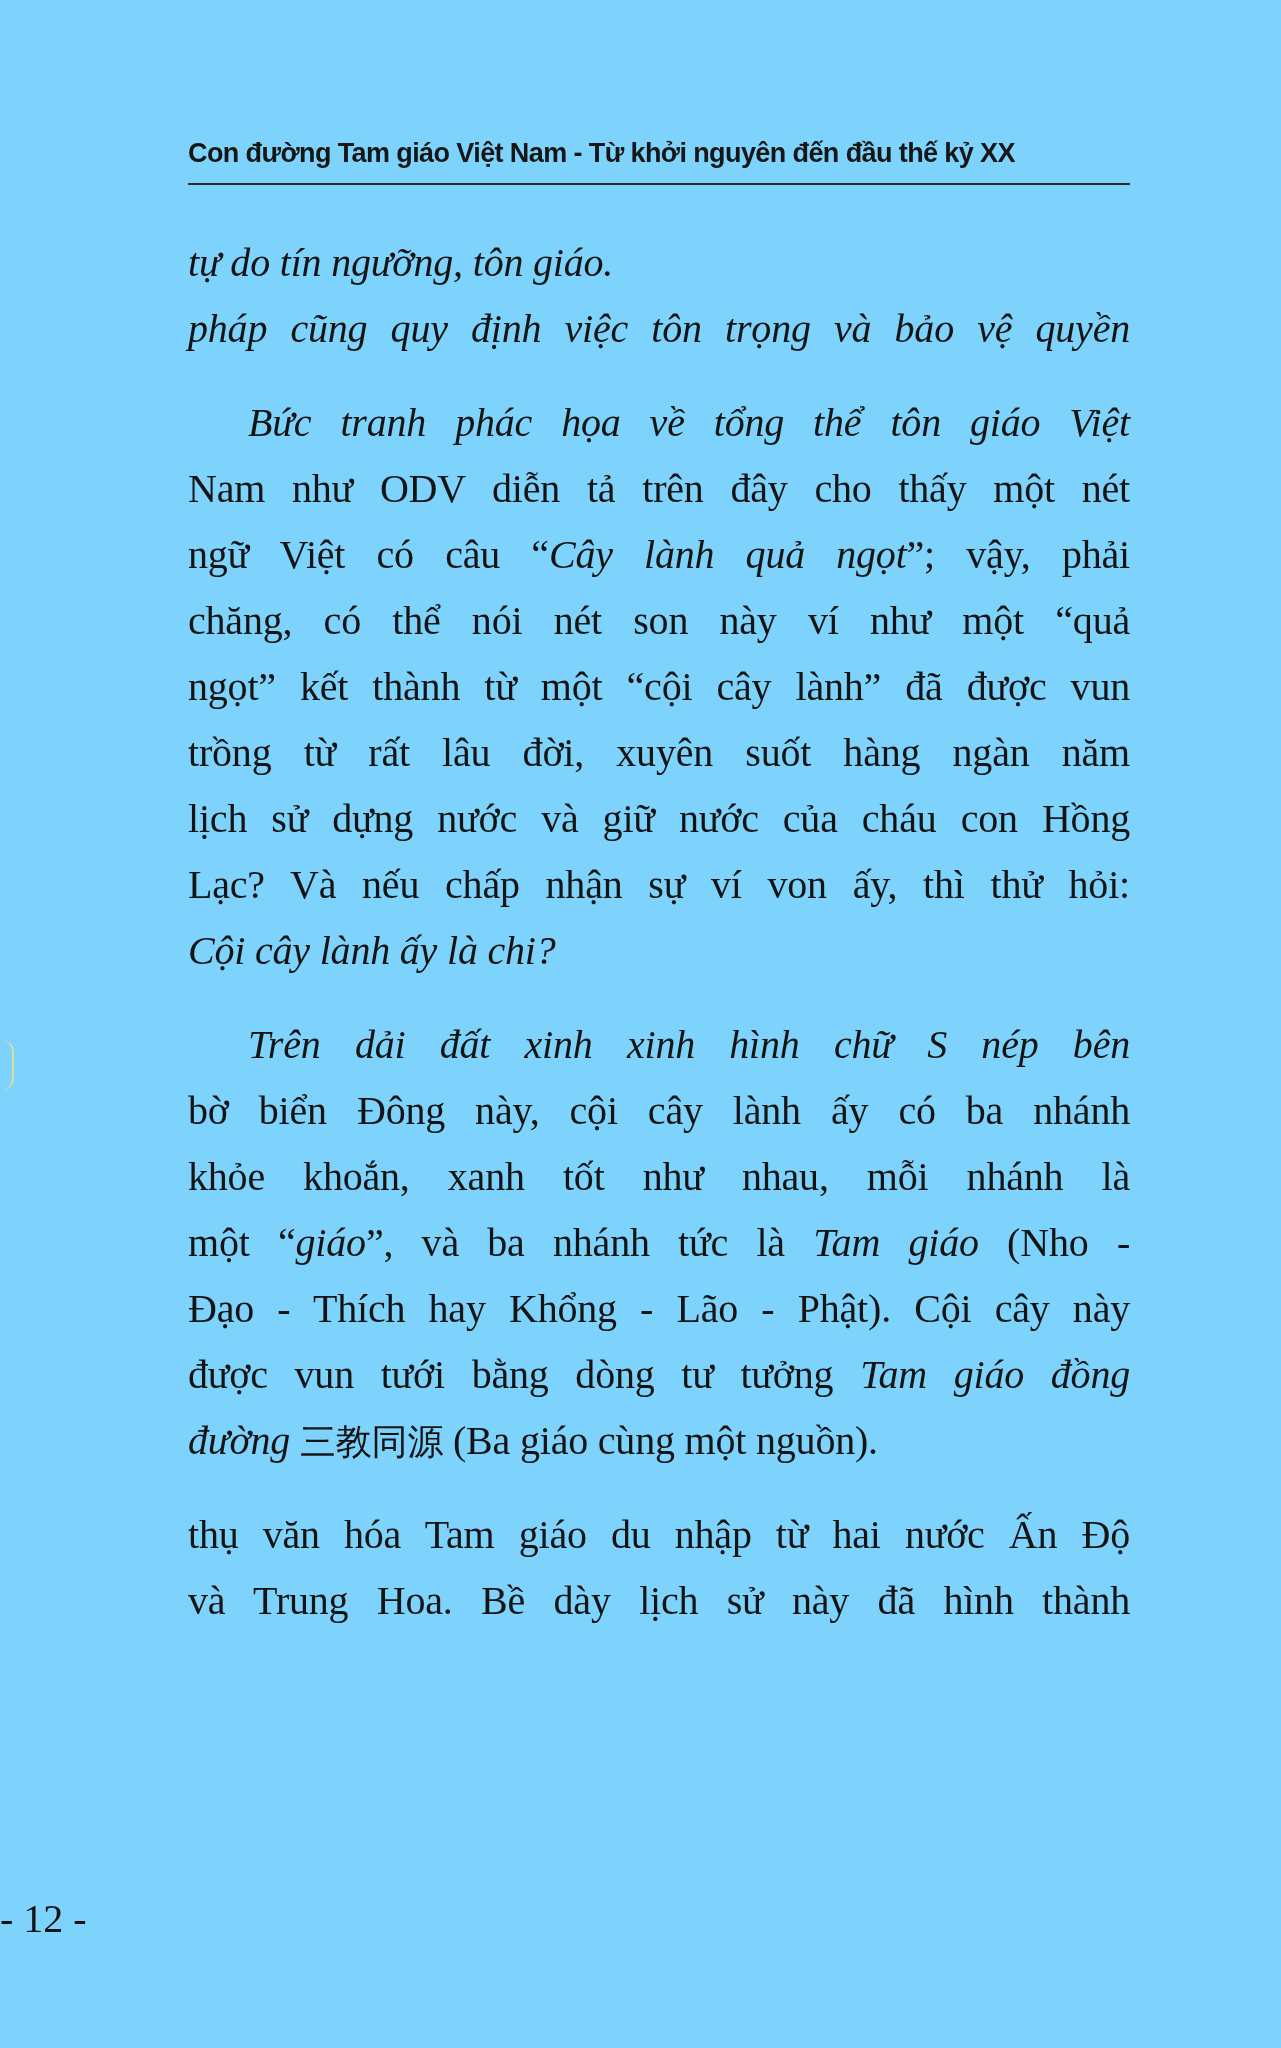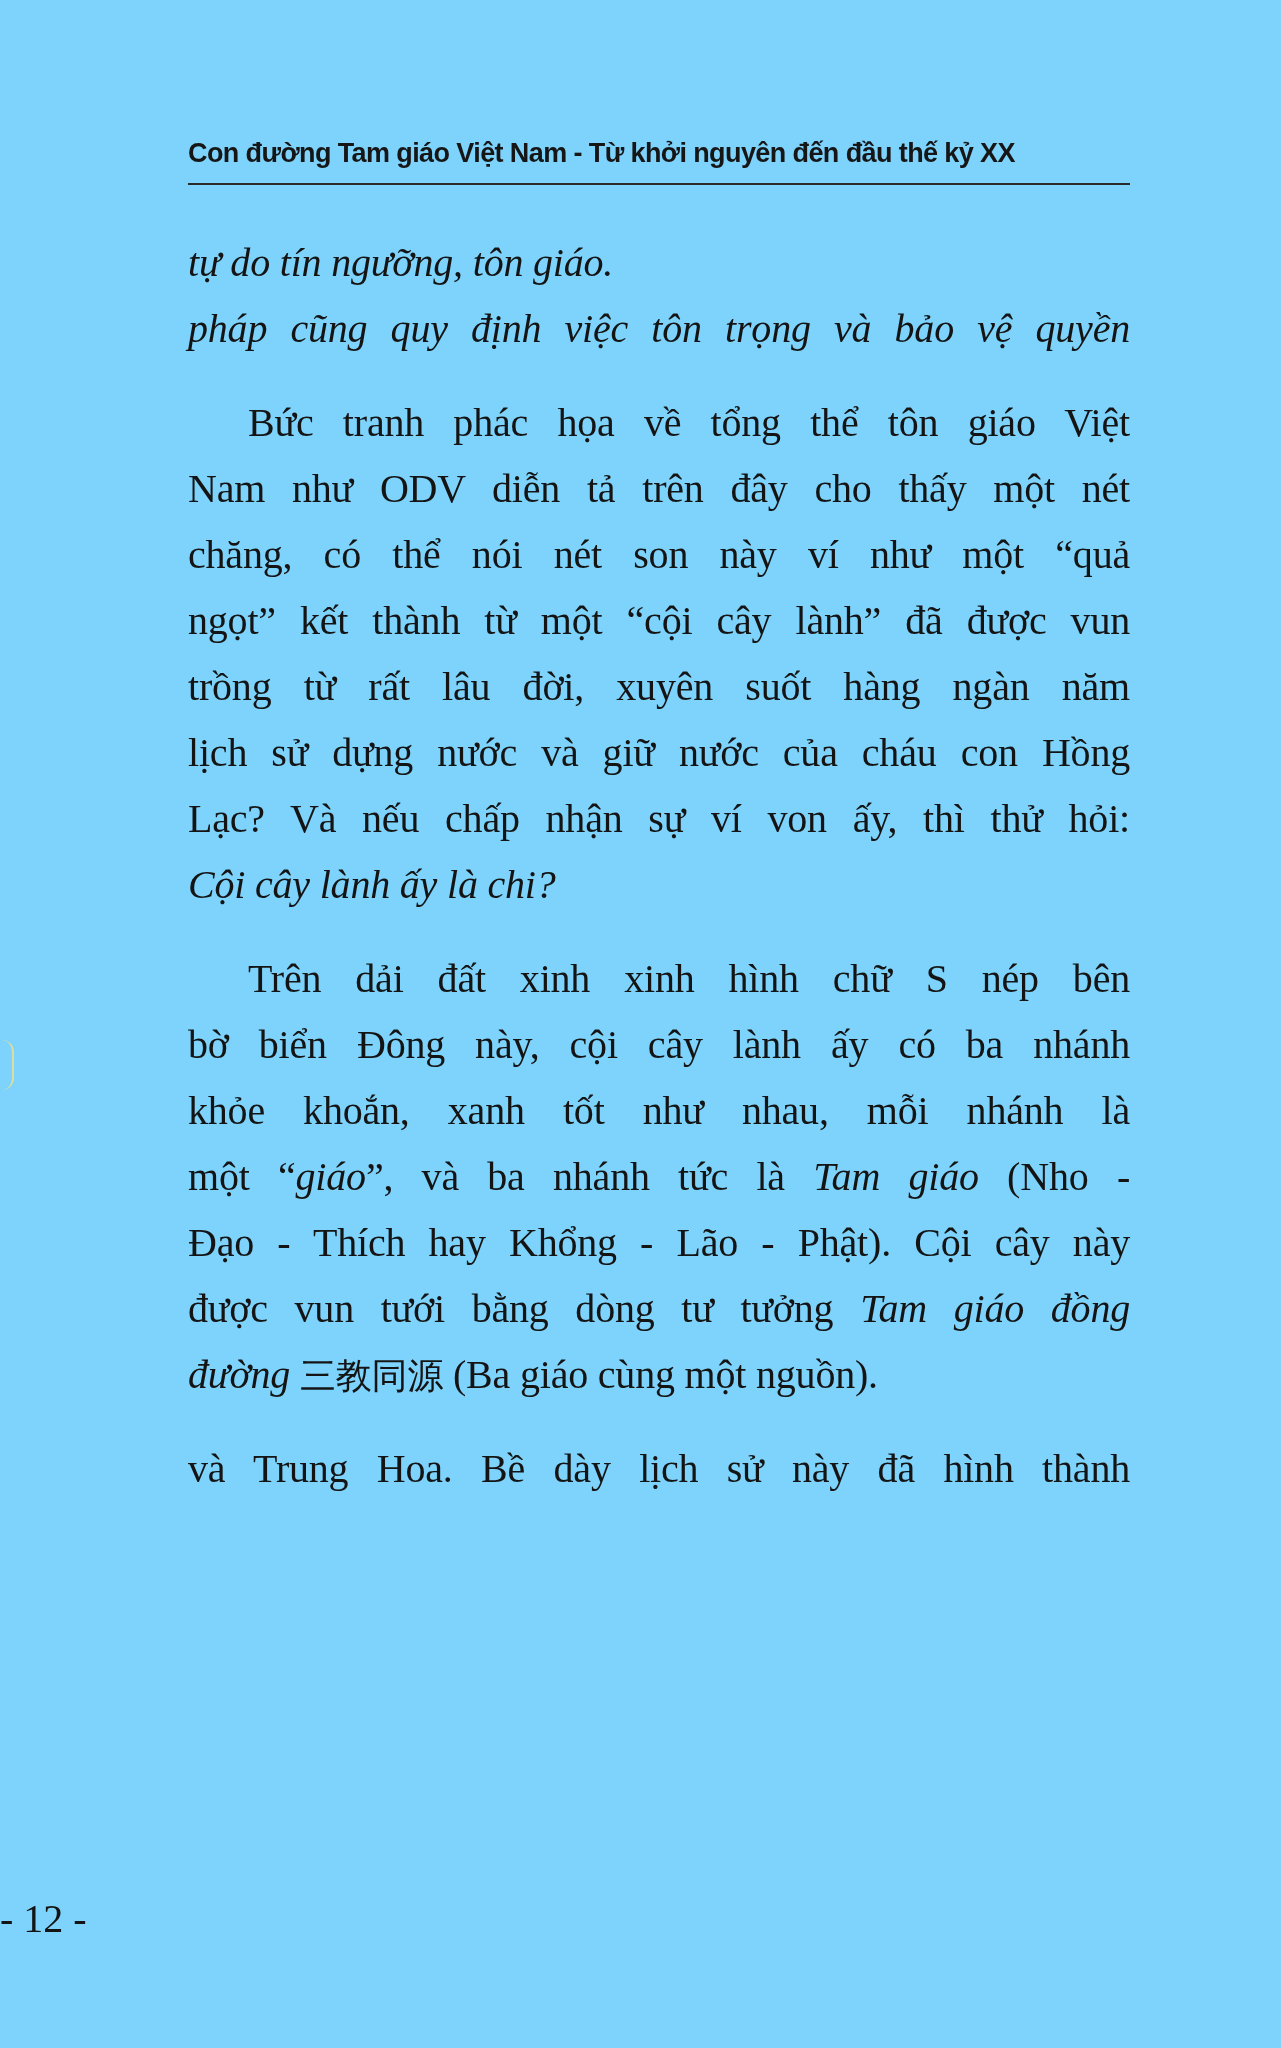--- a/index.html
+++ b/index.html
@@ -55,20 +55,21 @@
     white-space: nowrap;
     text-align: justify;
     text-align-last: justify;
     letter-spacing: -0.2px;
   }
   .line.last {
     text-align-last: left;
   }
   .line.indent {
     padding-left: 60px;
+    font-style: italic;
   }
   .para-gap {
     display: block;
     height: 28px;
   }
   .it { font-style: italic; }
   .cjk {
     font-family: "DejaVu Sans", sans-serif;
     font-style: normal;
     font-size: 36px;
@@ -103,20 +104,21 @@
 
     <div>
       <span class="line last"><span class="it">tự do tín ngưỡng, tôn giáo.</span></span>
       <span class="line"><span class="it">pháp cũng quy định việc tôn trọng và bảo vệ quyền</span></span>
     </div>
     <span class="para-gap"></span>
 
     <div>
       <span class="line indent"><span>Bức tranh phác họa về tổng thể tôn giáo Việt</span></span>
       <span class="line"><span>Nam như ODV diễn tả trên đây cho thấy một nét</span></span>
+      <span class="line"><span>ngữ Việt có câu “</span><span class="it">Cây lành quả ngọt</span><span>”; vậy, phải</span></span>
       <span class="line"><span>chăng, có thể nói nét son này ví như một “quả</span></span>
       <span class="line"><span>ngọt” kết thành từ một “cội cây lành” đã được vun</span></span>
       <span class="line"><span>trồng từ rất lâu đời, xuyên suốt hàng ngàn năm</span></span>
       <span class="line"><span>lịch sử dựng nước và giữ nước của cháu con Hồng</span></span>
       <span class="line"><span>Lạc? Và nếu chấp nhận sự ví von ấy, thì thử hỏi:</span></span>
       <span class="line last"><span class="it">Cội cây lành ấy là chi?</span></span>
     </div>
     <span class="para-gap"></span>
 
     <div>
@@ -124,19 +126,20 @@
       <span class="line"><span>bờ biển Đông này, cội cây lành ấy có ba nhánh</span></span>
       <span class="line"><span>khỏe khoắn, xanh tốt như nhau, mỗi nhánh là</span></span>
       <span class="line"><span>một “</span><span class="it">giáo</span><span>”, và ba nhánh tức là </span><span class="it">Tam giáo</span><span> (Nho -</span></span>
       <span class="line"><span>Đạo - Thích hay Khổng - Lão - Phật). Cội cây này</span></span>
       <span class="line"><span>được vun tưới bằng dòng tư tưởng </span><span class="it">Tam giáo đồng</span></span>
       <span class="line last"><span class="it">đường</span><span> </span><span class="cjk">三教同源</span><span> (Ba giáo cùng một nguồn).</span></span>
     </div>
     <span class="para-gap"></span>
 
     <div>
+      <span class="line"><span>thụ văn hóa Tam giáo du nhập từ hai nước Ấn Độ</span></span>
       <span class="line"><span>và Trung Hoa. Bề dày lịch sử này đã hình thành</span></span>
     </div>
   </div>
 
   <div class="page-number">- 12 -</div>
   <div class="edge-mark"></div>
 </div>
 
 </body></html>

